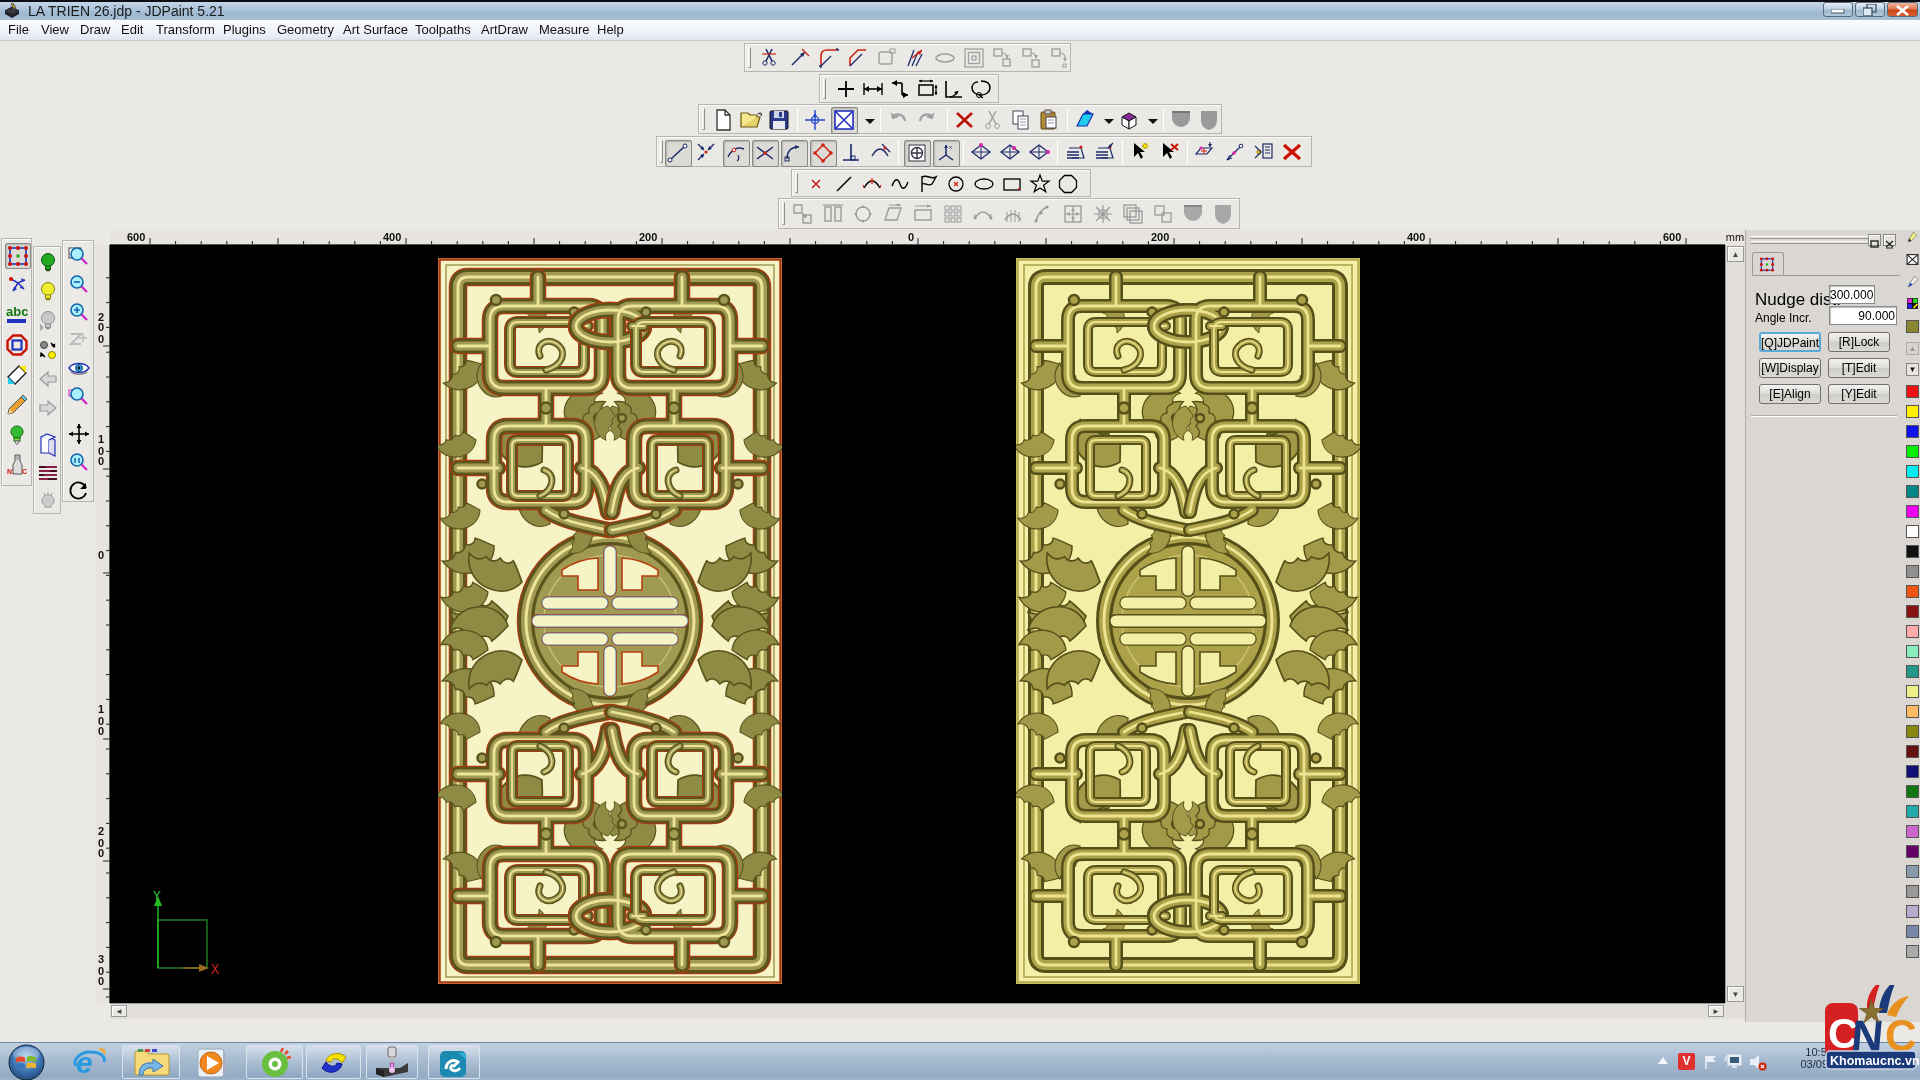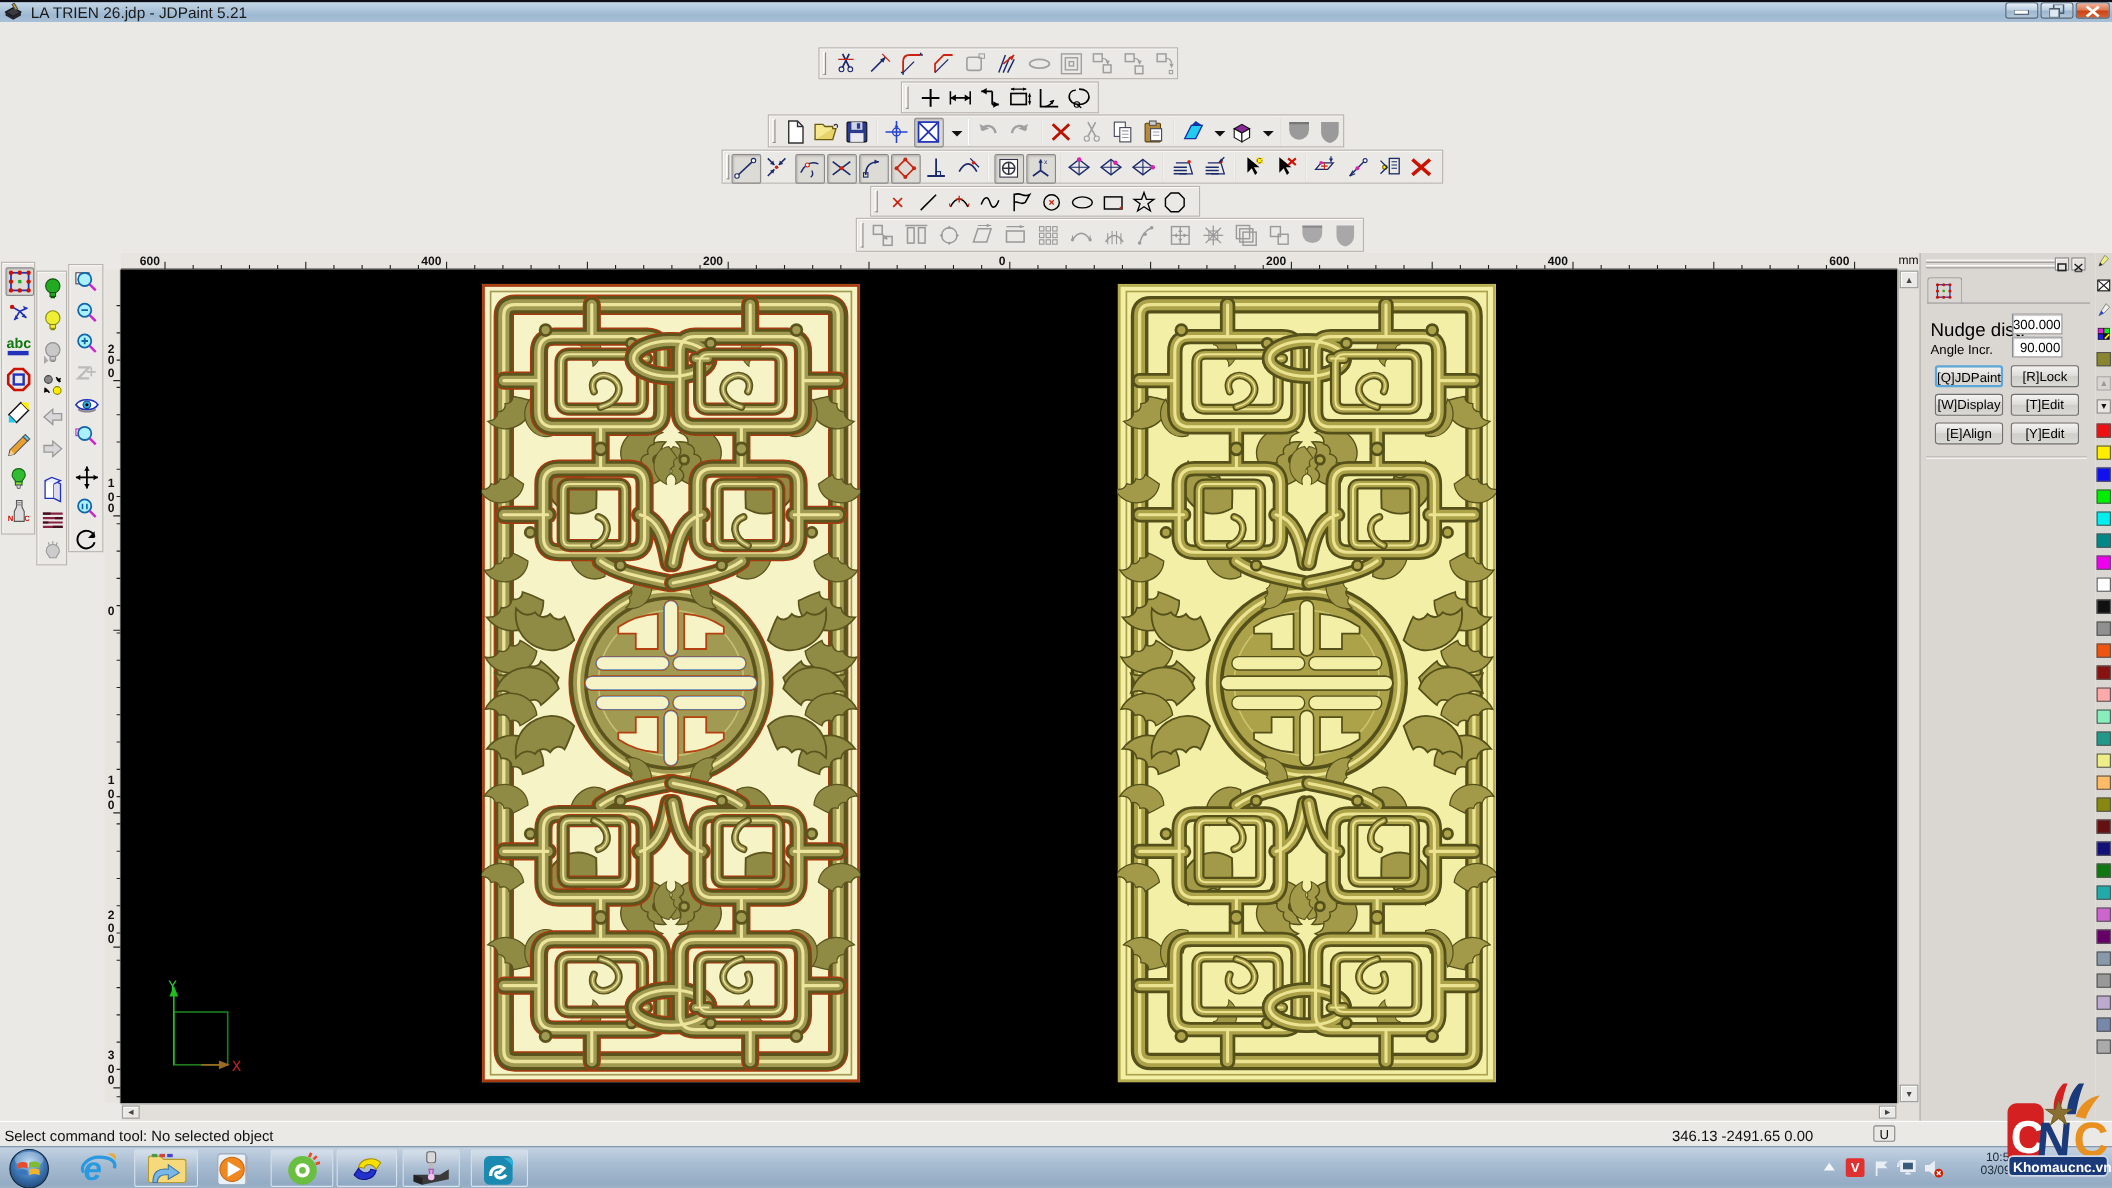--- a/index.html
+++ b/index.html
@@ -81,20 +81,34 @@
       <rect x="0" y="0" width="13" height="4" fill="#fff" stroke="#4a5a68"></rect>
     </svg>
 <svg class="abs" style="left:1863px;top:4px" width="14" height="12">
   <rect x="4" y="0" width="9" height="8" fill="none" stroke="#4a5a68" stroke-width="1.4"></rect>
   <rect x="0" y="4" width="9" height="8" fill="#dce8f2" stroke="#4a5a68" stroke-width="1.4"></rect>
 </svg>
 <svg class="abs" style="left:1896px;top:5px" width="13" height="11">
   <path d="M1,1 L12,10 M12,1 L1,10" stroke="#fff" stroke-width="2.6"></path>
 </svg>
 
+<div class="abs" id="menubar">
+  <span class="mitem" style="left:8px">File</span>
+  <span class="mitem" style="left:41px">View</span>
+  <span class="mitem" style="left:80px">Draw</span>
+  <span class="mitem" style="left:121px">Edit</span>
+  <span class="mitem" style="left:156px">Transform</span>
+  <span class="mitem" style="left:223px">Plugins</span>
+  <span class="mitem" style="left:277px">Geometry</span>
+  <span class="mitem" style="left:343px">Art Surface</span>
+  <span class="mitem" style="left:415px">Toolpaths</span>
+  <span class="mitem" style="left:481px">ArtDraw</span>
+  <span class="mitem" style="left:539px">Measure</span>
+  <span class="mitem" style="left:597px">Help</span>
+</div>
 
 <div class="abs" id="dock">
   <div class="tbar" id="tb1" style="left:744px; top:2px; width:327px; height:29px;">
         <div class="grip"></div>
         <div class="ic" style="left:14px;top:2px;width:24px;height:24px"><svg viewBox="0 0 24 24" width="24" height="24">
             <use href="#i_scis"></use>
           </svg></div>
         <div class="ic" style="left:43px;top:2px;width:24px;height:24px"><svg viewBox="0 0 24 24" width="24" height="24">
             <use href="#i_arrowline"></use>
           </svg></div>
@@ -1219,21 +1233,21 @@
           <path d="M2,9 H9" stroke="#222"></path>
         </svg></div>
       <div style="position:absolute;left:6px;top:22px;width:32px;height:24px;background:#dad7d2;border:1px solid #999;border-bottom:none;border-radius:3px 3px 0 0"></div>
       <div style="position:absolute;left:6px;top:45px;width:148px;height:1px;background:#999"></div>
       <svg style="position:absolute;left:12px;top:26px" width="18" height="17" viewBox="0 0 24 24">
         <use href="#i_tsel"></use>
       </svg>
       <div style="position:absolute;left:9px;top:60px;font-size:17px;color:#000">Nudge dist.</div>
       <div style="position:absolute;left:83px;top:55px;width:46px;height:19px;background:#fff;border:1px solid #8a8a8a;box-shadow:inset 1px 1px 1px #bbb;font-size:12px;text-align:right;padding:2px 1px 0 0">300.000</div>
       <div style="position:absolute;left:9px;top:81px;font-size:12px;color:#000">Angle Incr.</div>
-      <div style="position:absolute;left:83px;top:76px;width:46px;height:19px;background:#fff;border:1px solid #8a8a8a;box-shadow:inset 1px 1px 1px #bbb;font-size:12px;text-align:right;padding:2px 1px 0 0">90.000</div>
+      <div style="position:absolute;left:83px;top:76px;width:68px;height:19px;background:#fff;border:1px solid #8a8a8a;box-shadow:inset 1px 1px 1px #bbb;font-size:12px;text-align:right;padding:2px 1px 0 0">90.000</div>
       <div style="position:absolute;left:13px;top:102px;width:62px;height:20px;border:2px solid #5aa7d8;border-radius:3px;background:linear-gradient(#f4f3f1,#dedcd8 48%,#d0cec9 52%,#dbd9d5);font-size:12px;text-align:center;line-height:18px;color:#000">[Q]JDPaint</div>
       <div style="position:absolute;left:82px;top:102px;width:62px;height:20px;border:1px solid #707070;border-radius:3px;background:linear-gradient(#f4f3f1,#dedcd8 48%,#d0cec9 52%,#dbd9d5);font-size:12px;text-align:center;line-height:18px;color:#000">[R]Lock</div>
       <div style="position:absolute;left:13px;top:128px;width:62px;height:20px;border:1px solid #707070;border-radius:3px;background:linear-gradient(#f4f3f1,#dedcd8 48%,#d0cec9 52%,#dbd9d5);font-size:12px;text-align:center;line-height:18px;color:#000">[W]Display</div>
       <div style="position:absolute;left:82px;top:128px;width:62px;height:20px;border:1px solid #707070;border-radius:3px;background:linear-gradient(#f4f3f1,#dedcd8 48%,#d0cec9 52%,#dbd9d5);font-size:12px;text-align:center;line-height:18px;color:#000">[T]Edit</div>
       <div style="position:absolute;left:13px;top:154px;width:62px;height:20px;border:1px solid #707070;border-radius:3px;background:linear-gradient(#f4f3f1,#dedcd8 48%,#d0cec9 52%,#dbd9d5);font-size:12px;text-align:center;line-height:18px;color:#000">[E]Align</div>
       <div style="position:absolute;left:82px;top:154px;width:62px;height:20px;border:1px solid #707070;border-radius:3px;background:linear-gradient(#f4f3f1,#dedcd8 48%,#d0cec9 52%,#dbd9d5);font-size:12px;text-align:center;line-height:18px;color:#000">[Y]Edit</div>
       <div style="position:absolute;left:5px;top:185px;width:146px;height:2px;border-top:1px solid #aaa;border-bottom:1px solid #fff"></div>
     </div>
 <div class="abs" id="colorstrip">
       <div style="position:absolute;left:1px;top:0px;width:13px;height:15px"><svg width="13" height="15" viewBox="0 0 24 24">
@@ -1282,25 +1296,20 @@
       <div class="sw" style="top:575px;background:#22aaaa"></div>
       <div class="sw" style="top:595px;background:#cc66cc"></div>
       <div class="sw" style="top:615px;background:#660066"></div>
       <div class="sw" style="top:635px;background:#8899aa"></div>
       <div class="sw" style="top:655px;background:#999999"></div>
       <div class="sw" style="top:675px;background:#bbaacc"></div>
       <div class="sw" style="top:695px;background:#7788aa"></div>
       <div class="sw" style="top:715px;background:#aaaaaa"></div>
     </div>
 
-<div class="abs" id="statusbar">
-  <span style="position:absolute; left:4px; top:5px;">Select command tool: No selected object</span>
-  <span style="position:absolute; left:1520px; top:5px;">346.13 -2491.65 0.00</span>
-  <span style="position:absolute; left:1703px; top:3px; width:20px; height:15px; border:1px solid #888; border-radius:2px; text-align:center; font-size:12px;">U</span>
-</div>
 
 <div class="abs" id="taskbar">
       <svg style="position:absolute;left:8px;top:1px" width="37" height="37" viewBox="0 0 37 37">
 <defs>
           <radialGradient id="orb" cx="0.5" cy="0.35" r="0.75">
             <stop offset="0" stop-color="#a8d0f0"></stop>
             <stop offset="0.55" stop-color="#3a72b0"></stop>
             <stop offset="1" stop-color="#1a3c66"></stop>
           </radialGradient>
         </defs>

